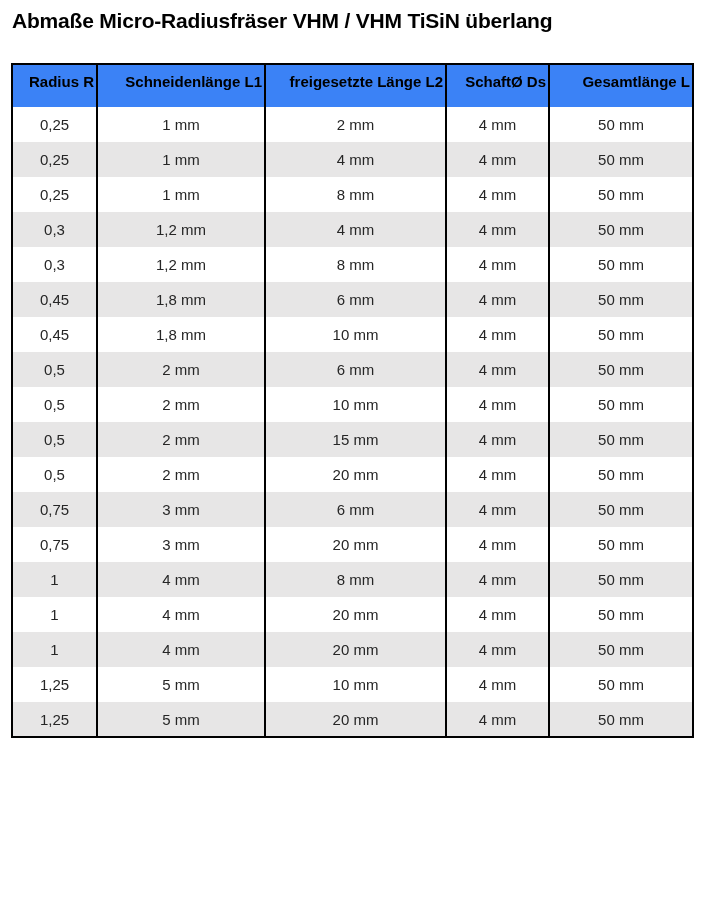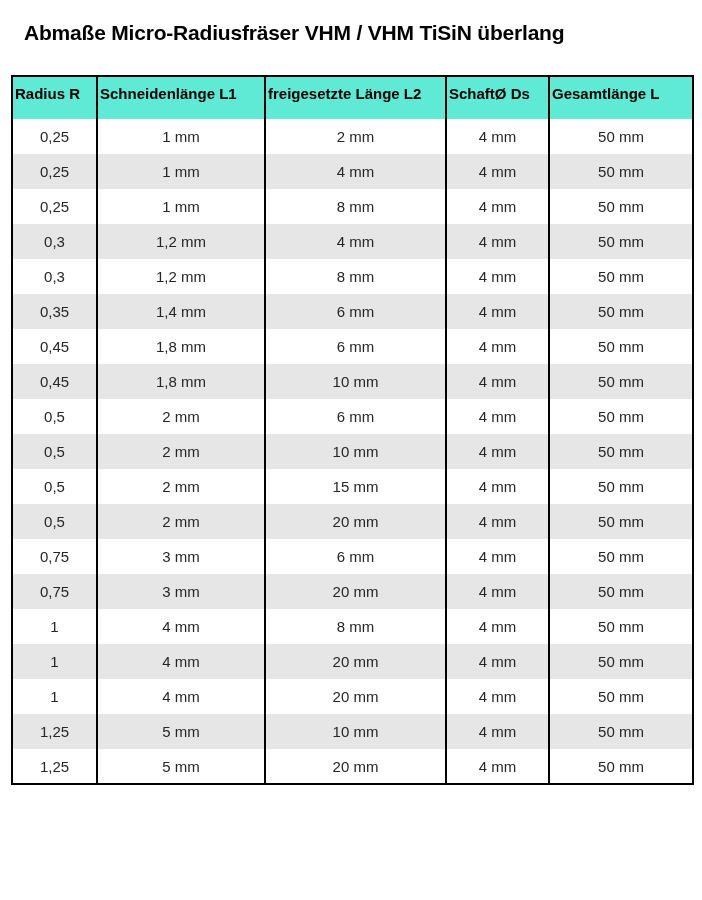--- a/index.html
+++ b/index.html
@@ -13,38 +13,38 @@
     width: 702px;
     height: 900px;
     background: #ffffff;
     box-sizing: border-box;
     overflow: hidden;
   }
   .title {
     font-size: 21px;
     font-weight: bold;
     color: #000000;
-    margin: 12px;
+    margin: 0;
     padding: 9px 0 0 12px;
     letter-spacing: -0.2px;
     white-space: nowrap;
   }
   table.dim-table {
     border-collapse: collapse;
     table-layout: fixed;
     width: 681px;
     margin: 30px 0 0 11px;
     border: 2px solid #000000;
   }
   .dim-table th {
-    background: #5eead4;
+    background: #3b82f6;
     font-weight: bold;
     font-size: 15px;
     color: #000000;
-    text-align: left;
+    text-align: right;
     vertical-align: top;
     height: 43px;
     padding: 8px 2px 0 2px;
     box-sizing: border-box;
     white-space: nowrap;
   }
   .dim-table th + th,
   .dim-table td + td {
     border-left: 2px solid #000000;
   }
@@ -118,27 +118,20 @@
           <td>50 mm</td>
         </tr>
         <tr>
           <td>0,3</td>
           <td>1,2 mm</td>
           <td>8 mm</td>
           <td>4 mm</td>
           <td>50 mm</td>
         </tr>
         <tr>
-          <td>0,35</td>
-          <td>1,4 mm</td>
-          <td>6 mm</td>
-          <td>4 mm</td>
-          <td>50 mm</td>
-        </tr>
-        <tr>
           <td>0,45</td>
           <td>1,8 mm</td>
           <td>6 mm</td>
           <td>4 mm</td>
           <td>50 mm</td>
         </tr>
         <tr>
           <td>0,45</td>
           <td>1,8 mm</td>
           <td>10 mm</td>

